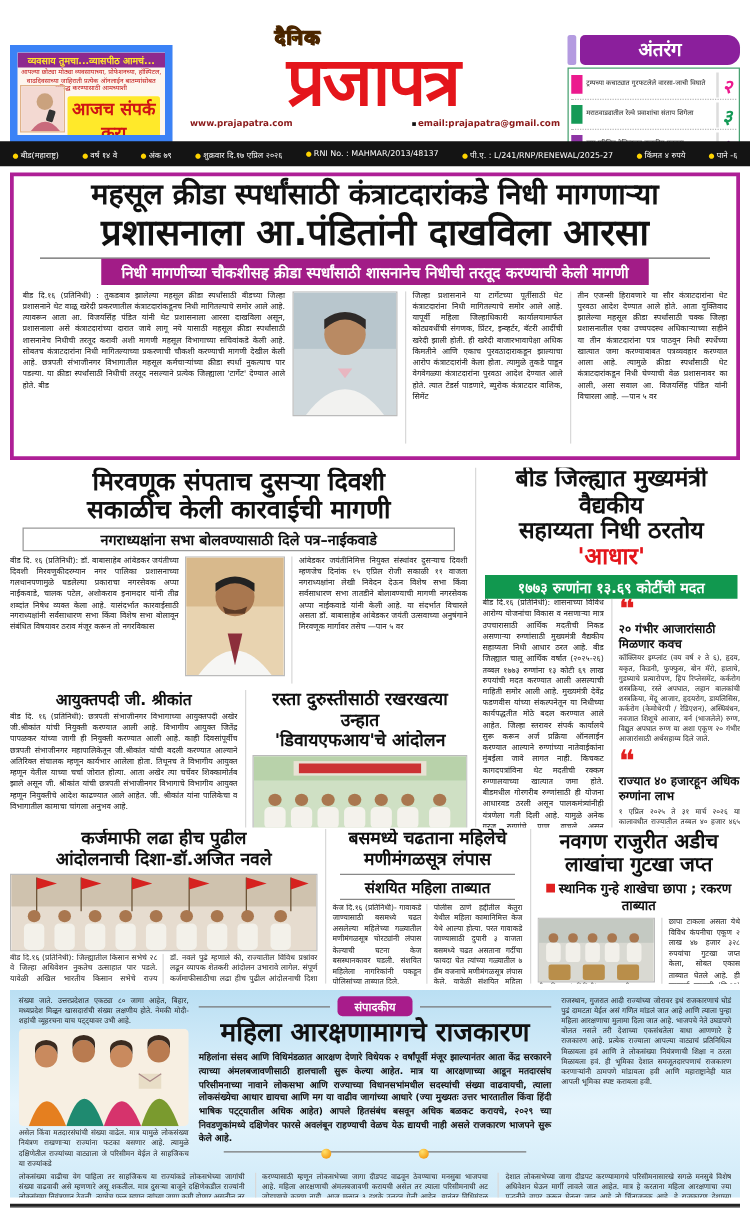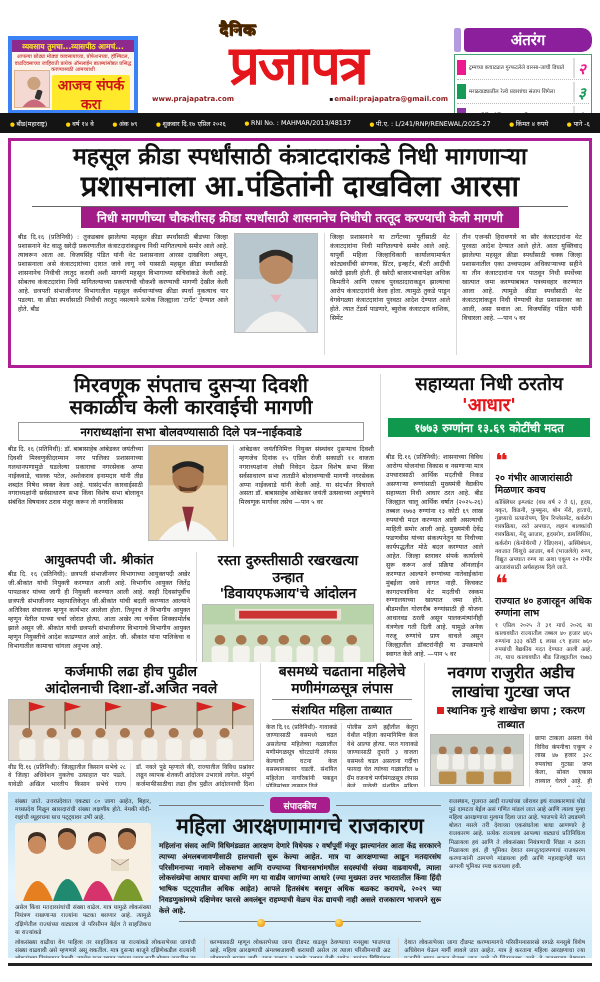--- a/index.html
+++ b/index.html
@@ -2,21 +2,21 @@
 <html><head>
 <meta charset="utf-8">
 <style>
   * { margin:0; padding:0; box-sizing:border-box; }
   html,body { background:#ffffff; }
   body { width:600px; height:982px; overflow:hidden; font-family:"DejaVu Sans","Liberation Sans",sans-serif; color:#111; }
   .page { width:600px; height:982px; position:relative; background:#fff; }
 
   
   .hdr { position:relative; height:135px; }
-  .ad-box { position:absolute; left:8px; top:36px; width:130px; height:78px; border:4px solid #3b82f6; background:#fdf6ee; overflow:hidden; }
+  .ad-box { position:absolute; left:8px; top:36px; width:130px; height:78px; border:6px solid #3b82f6; background:#fdf6ee; overflow:hidden; }
   .ad-title { background:#8e2a8e; color:#ffe92a; font-size:7.5px; font-weight:bold; text-align:center; padding:1px 0; }
   .ad-body { color:#c21616; font-size:5.2px; line-height:1.25; text-align:center; padding:1px 2px; }
   .ad-cta { background:#ffe92a; color:#d01414; font-size:14px; font-weight:bold; text-align:center; margin:1px 4px 0 40px; padding:0.5px 0; border-radius:2px; }
   .ad-org { color:#d01414; font-size:6.3px; font-weight:bold; text-align:center; margin-left:38px; line-height:1.3; }
   .ad-phone { color:#1a1aa6; font-size:6.8px; font-weight:bold; text-align:center; margin-left:38px; }
   .ad-photo { position:absolute; left:2px; bottom:2px; width:36px; height:38px; border:1px solid #e0b38a; }
 
   .mast { position:absolute; left:142px; top:18px; width:312px; text-align:center; }
   .dainik { display:inline-block; font-size:16px; font-weight:800; color:#f7c81d; -webkit-text-stroke:0.8px #4a2500; text-shadow:1px 1px 0 #4a2500; letter-spacing:1px; margin-right:120px; }
   .paper-title { font-size:54px; font-weight:900; color:#e4151b; line-height:0.98; letter-spacing:-2px; white-space:nowrap; }
@@ -70,21 +70,21 @@
   .mirav-sub { border:1px solid #999; font-size:11.5px; font-weight:bold; text-align:center; margin:3px 10px 4px; padding:1px 0; }
   .mirav-body { display:flex; gap:5px; height:102px; overflow:hidden; }
   .mirav-photo { flex:none; width:80px; height:96px; border:1px solid #bbb; }
 
   .mid-left-row { display:flex; gap:6px; margin-top:5px; height:150px; overflow:hidden; }
   .ayukt { width:182px; flex:none; }
   .ayukt .body1 { margin-top:3px; height:118px; overflow:hidden; }
   .dyfi { flex:1; }
   .dyfi-photo { width:100%; height:64px; border:1px solid #bbb; margin-top:2px; }
 
-  .beed-band { background:#11984f; color:#fff; font-weight:bold; font-size:11.5px; text-align:center; margin:3px 2px 16px; padding:2px 0; }
+  .beed-band { background:#11984f; color:#fff; font-weight:bold; font-size:11.5px; text-align:center; margin:3px 2px 0; padding:2px 0; }
   .beed-accent { color:#e4151b; }
   .beed-body { display:flex; gap:6px; height:222px; overflow:hidden; }
   .beed-c1 { flex:1; }
   .beed-c2 { flex:1; }
   .q-icon { font-size:24px; color:#e21f1f; line-height:0.7; display:block; }
   .q-title { font-size:9.5px; font-weight:900; line-height:1.25; margin:2px 0 2px; }
   .q-block { margin-bottom:5px; }
 
   
   .bot-wrap { display:flex; gap:6px; margin-top:1px; height:124px; overflow:hidden; }
@@ -269,20 +269,21 @@
                   <rect x="132" y="42" width="16" height="18" rx="4"></rect>
                 </g>
               </svg>
             </div>
 
           </article>
         </div>
       </div>
 
       <article class="mid-right colrule">
+        <div class="art-h-lg" style="font-size:18.5px">बीड जिल्ह्यात मुख्यमंत्री वैद्यकीय</div>
         <div class="art-h-lg" style="font-size:18.5px"><span>सहाय्यता निधी ठरतोय </span><span class="beed-accent">'आधार'</span></div>
         <div class="beed-band">१७७३ रुग्णांना १३.६९ कोटींची मदत</div>
         <div class="beed-body">
           <div class="small beed-c1">बीड दि.१६ (प्रतिनिधी): शासनाच्या विविध आरोग्य योजनांचा विकास व नसणाऱ्या मात्र उपचारासाठी आर्थिक मदतीची निकड असणाऱ्या रुग्णांसाठी मुख्यमंत्री वैद्यकीय सहाय्यता निधी आधार ठरत आहे. बीड जिल्ह्यात चालू आर्थिक वर्षात (२०२५-२६) तब्बल १७७३ रुग्णांना १३ कोटी ६९ लाख रुपयांची मदत करण्यात आली असल्याची माहिती समोर आली आहे. मुख्यमंत्री देवेंद्र फडणवीस यांच्या संकल्पनेतून या निधीच्या कार्यपद्धतीत मोठे बदल करण्यात आले आहेत. जिल्हा स्तरावर संपर्क कार्यालये सुरू करून अर्ज प्रक्रिया ऑनलाईन करण्यात आल्याने रुग्णांच्या नातेवाईकांना मुंबईला जावे लागत नाही. किचकट कागदपत्रांविना थेट मदतीची रक्कम रुग्णालयाच्या खात्यात जमा होते. बीडमधील गोरगरीब रुग्णांसाठी ही योजना आधारवड ठरली असून पालकमंत्र्यांनीही यंत्रणेला गती दिली आहे. यामुळे अनेक गरजू रुग्णांचे प्राण वाचले असून जिल्ह्यातील डॉक्टरांनीही या उपक्रमाचे स्वागत केले आहे.  —पान ५ वर</div>
           <div class="beed-c2 colrule">
             <div class="q-block">
               <span class="q-icon">❝</span>
               <div class="q-title">२० गंभीर आजारांसाठी मिळणार कवच</div>
               <div class="tiny">कॉक्लियर इम्प्लांट (वय वर्ष २ ते ६), हृदय, यकृत, किडनी, फुफ्फुस, बोन मॅरो, हाताचे, गुडघ्याचे प्रत्यारोपण, हिप रिप्लेसमेंट, कर्करोग शस्त्रक्रिया, रस्ते अपघात, लहान बालकांची शस्त्रक्रिया, मेंदू आजार, हृदयरोग, डायलिसिस, कर्करोग (केमोथेरपी / रेडिएशन), अस्थिबंधन, नवजात शिशूचे आजार, बर्न (भाजलेले) रुग्ण, विद्युत अपघात रुग्ण या अशा एकूण २० गंभीर आजारांसाठी अर्थसहाय्य दिले जाते.</div>
             </div>

